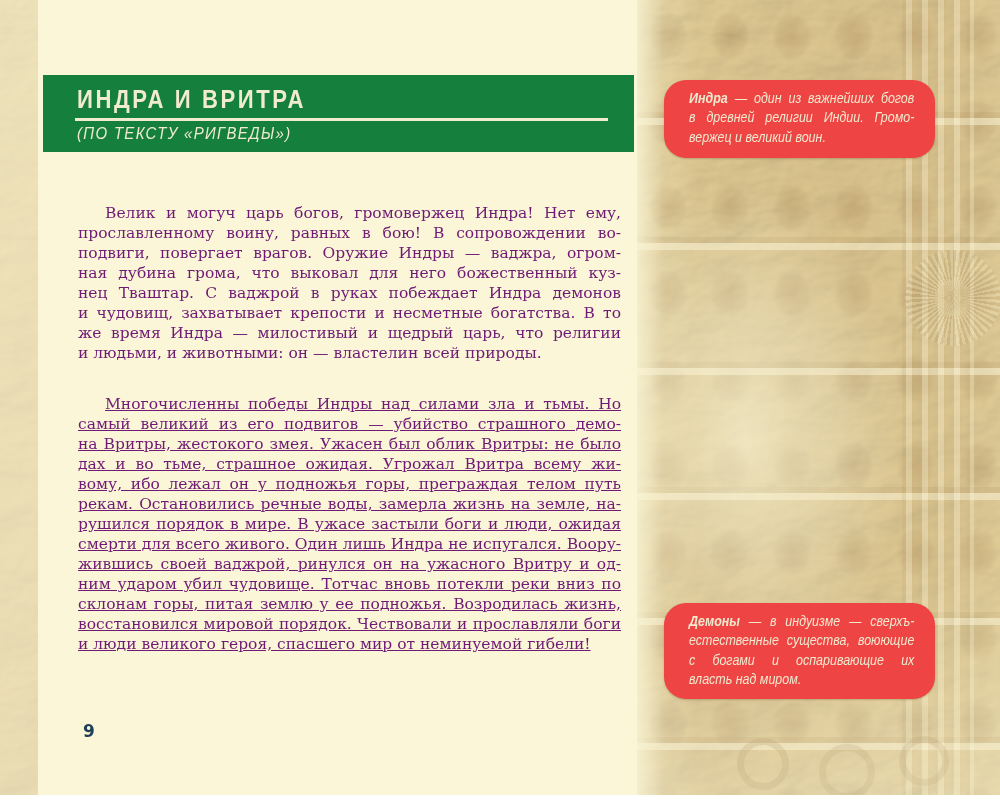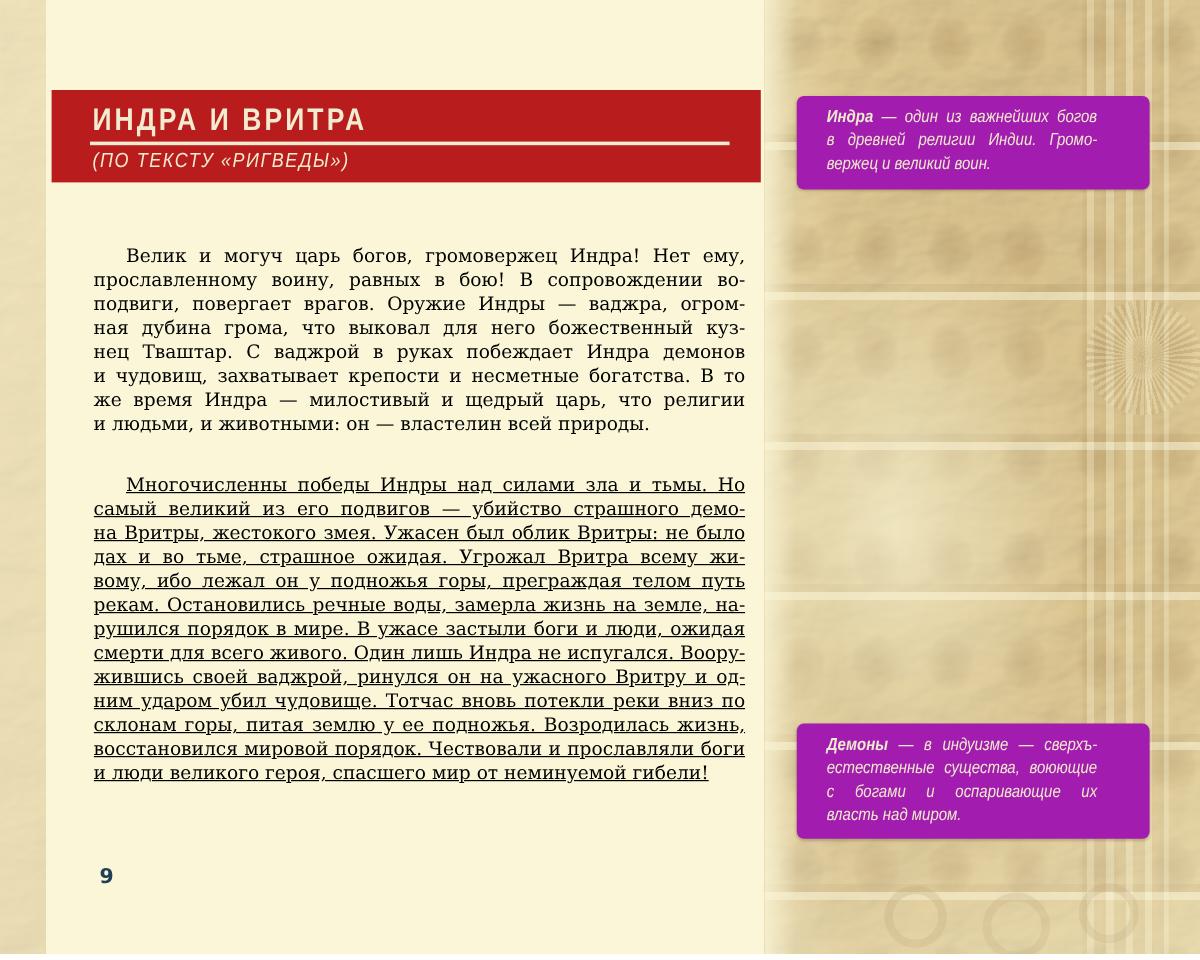--- a/index.html
+++ b/index.html
@@ -29,40 +29,40 @@
           background:radial-gradient(circle, rgba(150,112,55,.40), rgba(248,240,205,.6)); }
   .med-r1 { left:100px; top:738px; width:52px; height:52px; border:7px solid rgba(150,112,55,.30); box-sizing:border-box; }
   .med-r2 { left:182px; top:744px; width:56px; height:56px; border:7px solid rgba(150,112,55,.28); box-sizing:border-box; }
   .med-r3 { left:262px; top:736px; width:50px; height:50px; border:7px solid rgba(150,112,55,.30); box-sizing:border-box; }
   .wash { position:absolute; inset:0; background:
           linear-gradient(90deg, rgba(250,246,215,.85) 0, rgba(250,246,215,.35) 26px, rgba(250,246,215,.20) 60px, rgba(250,246,215,.28) 100%),
           radial-gradient(ellipse 62% 45% at 30% 55%, rgba(250,246,215,.68), transparent 72%),
           linear-gradient(0deg, rgba(250,246,215,.35), transparent 28%); }
 
   
-  .band { position:absolute; left:43px; top:75px; width:591px; height:77px; background:#b91c1c; }
+  .band { position:absolute; left:43px; top:75px; width:591px; height:77px; background:#15803d; }
   .band .title { position:absolute; left:34px; top:9px; margin:0; color:#F1EBCF; white-space:nowrap;
           font-family:"Liberation Sans",sans-serif; font-weight:700; font-size:26px; line-height:1.2;
           letter-spacing:3px; transform:scaleX(.85); transform-origin:0 0; }
   .rule { position:absolute; left:32px; top:43px; width:533px; height:3px; background:#F1EBCF; }
   .subtitle { position:absolute; left:34px; top:48px; color:#F1EBCF; white-space:nowrap;
           font-family:"Liberation Sans",sans-serif; font-style:italic; font-size:17px; line-height:1.35;
           letter-spacing:1.5px; transform:scaleX(.88); transform-origin:0 0; }
 
   
-  .body-col { position:absolute; left:78px; top:203px; width:543px; color:#000000;
+  .body-col { position:absolute; left:78px; top:203px; width:543px; color:#701a75;
           font-family:"DejaVu Serif",serif; font-size:15.5px; line-height:20px; }
   .para { overflow:hidden; }
   .para-2 { margin-top:31px;text-decoration:underline; }
   .line { text-align:justify; text-align-last:justify; }
   .line:last-child { text-align-last:left; }
   .para .line:first-child { text-indent:27px; }
 
   
-  .note { position:absolute; left:664px; width:294px; background:#a21caf; border-radius:6px;
+  .note { position:absolute; left:664px; width:271px; background:#ef4444; border-radius:22px;
           color:#EFE9CE; overflow:hidden; box-shadow:0 1px 2px rgba(80,60,20,.25); }
   .note-1 { top:80px; height:78px; }
   .note-2 { top:603px; height:96px; }
   .note-text { position:absolute; left:25px; top:9px; width:262px; transform:scaleX(.86); transform-origin:0 0;
           font-family:"Liberation Sans",sans-serif; font-style:italic; font-size:14.5px; line-height:19.3px; }
 
   
   .pagenum { position:absolute; left:83px; top:721px; color:#20405A;
           font-family:"DejaVu Sans",sans-serif; font-weight:700; font-size:17px; }
 </style>

